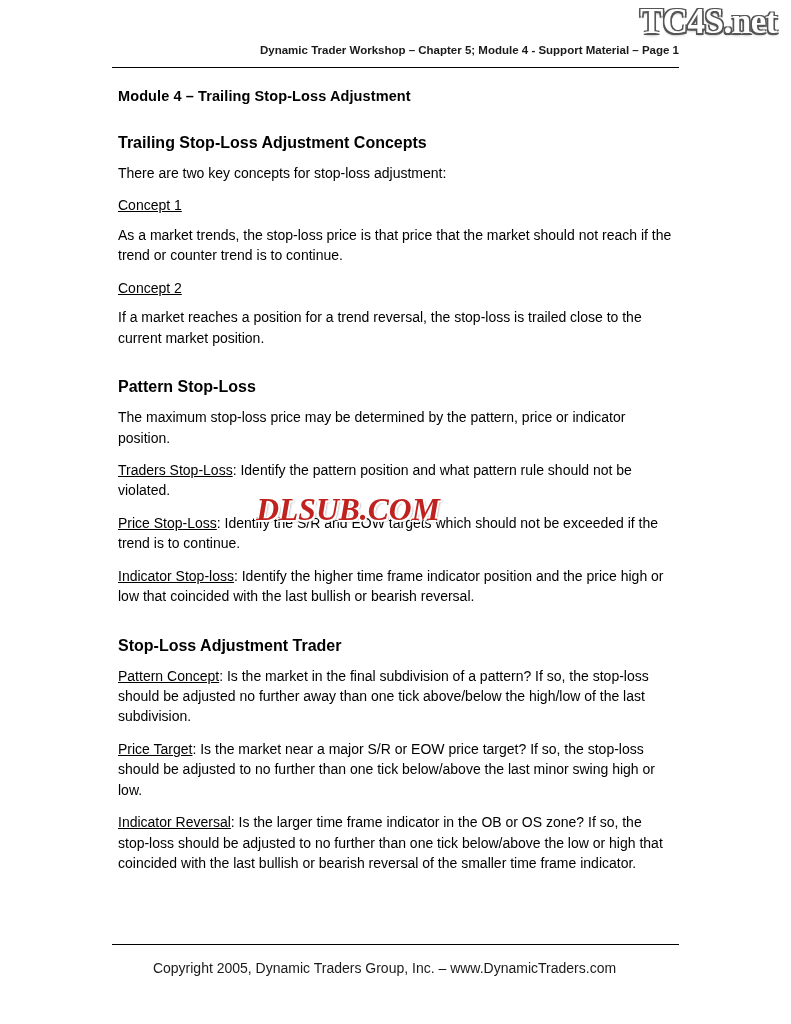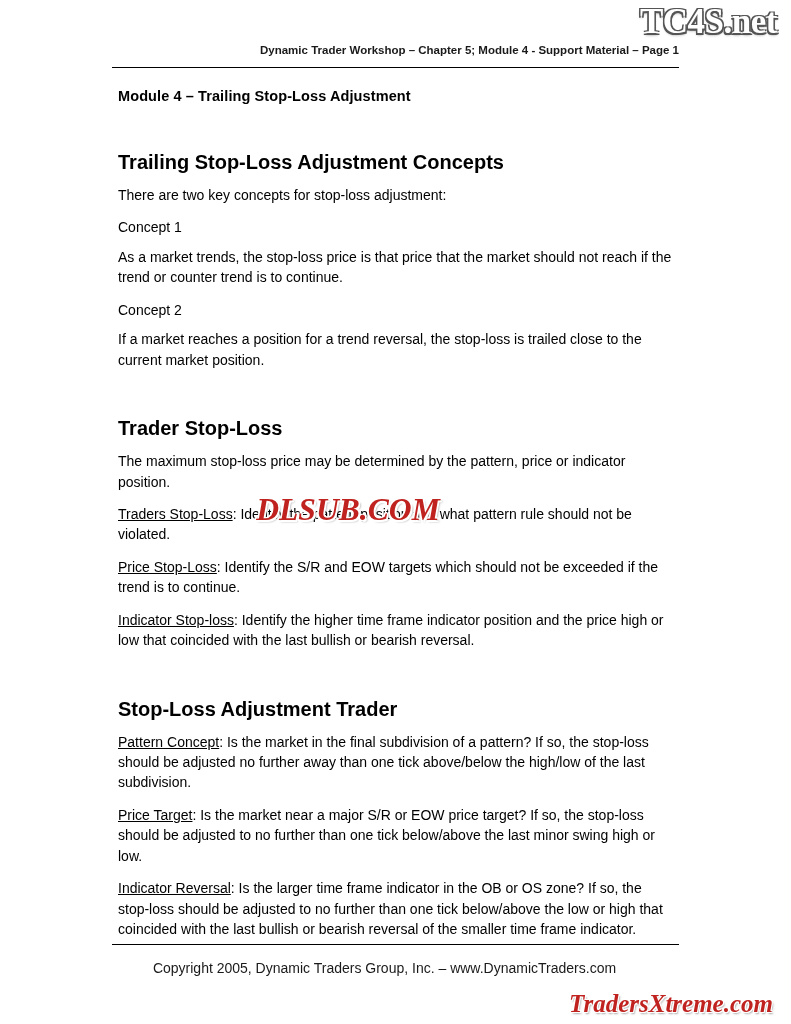--- a/index.html
+++ b/index.html
@@ -104,37 +104,38 @@
   }
 
   .title-line {
     font-size: 14.5px;
     font-weight: bold;
     letter-spacing: 0.1px;
     margin-bottom: 10px;
   }
 
   .section-head {
-    font-size: 20px;
+    font-size: 16px;
     font-weight: bold;
-    margin-top: 47px;
+    margin-top: 30px;
     margin-bottom: 11px;
   }
 
   p.para {
     font-size: 14px;
     line-height: 1.46;
     margin: 0 0 12px 0;
   }
 
   .u {
     text-decoration: underline;
   }
 
   .lead-u {
+    text-decoration: underline;
   }
 
   
   .footer-rule {
     position: absolute;
     left: 112px;
     top: 944px;
     width: 567px;
     height: 1px;
     background: #000000;
@@ -163,33 +164,32 @@
 
     <div class="title-line">Module 4 – Trailing Stop-Loss Adjustment</div>
 
     <div class="section-head">Trailing Stop-Loss Adjustment Concepts</div>
     <p class="para">There are two key concepts for stop-loss adjustment:</p>
     <p class="para lead-u" style="margin-bottom:9px;">Concept 1</p>
     <p class="para">As a market trends, the stop-loss price is that price that the market should not reach if the trend or counter trend is to continue.</p>
     <p class="para lead-u" style="margin-bottom:9px;">Concept 2</p>
     <p class="para">If a market reaches a position for a trend reversal, the stop-loss is trailed close to the current market position.</p>
 
-    <div class="section-head">Trader Stop-Loss</div>
+    <div class="section-head">Pattern Stop-Loss</div>
     <p class="para">The maximum stop-loss price may be determined by the pattern, price or indicator position.</p>
     <p class="para"><span class="u">Traders Stop-Loss</span><span>: Identify the pattern position and what pattern rule should not be violated.</span></p>
     <p class="para"><span class="u">Price Stop-Loss</span><span>: Identify the S/R and EOW targets which should not be exceeded if the trend is to continue.</span></p>
     <p class="para"><span class="u">Indicator Stop-loss</span><span>: Identify the higher time frame indicator position and the price high or low that coincided with the last bullish or bearish reversal.</span></p>
 
     <div class="section-head">Stop-Loss Adjustment Trader</div>
     <p class="para"><span class="u">Pattern Concept</span><span>: Is the market in the final subdivision of a pattern? If so, the stop-loss should be adjusted no further away than one tick above/below the high/low of the last subdivision.</span></p>
     <p class="para"><span class="u">Price Target</span><span>: Is the market near a major S/R or EOW price target? If so, the stop-loss should be adjusted to no further than one tick below/above the last minor swing high or low.</span></p>
     <p class="para"><span class="u">Indicator Reversal</span><span>: Is the larger time frame indicator in the OB or OS zone? If so, the stop-loss should be adjusted to no further than one tick below/above the low or high that coincided with the last bullish or bearish reversal of the smaller time frame indicator.</span></p>
 
   </div>
 
   <div class="wm-dlsub">DLSUB.COM</div>
 
   <div class="footer-rule"></div>
   <div class="footer">Copyright 2005, Dynamic Traders Group, Inc. – www.DynamicTraders.com</div>
 
-  <div class="wm-tx">TradersXtreme.com</div>
 
 </div>
 
 </body></html>

